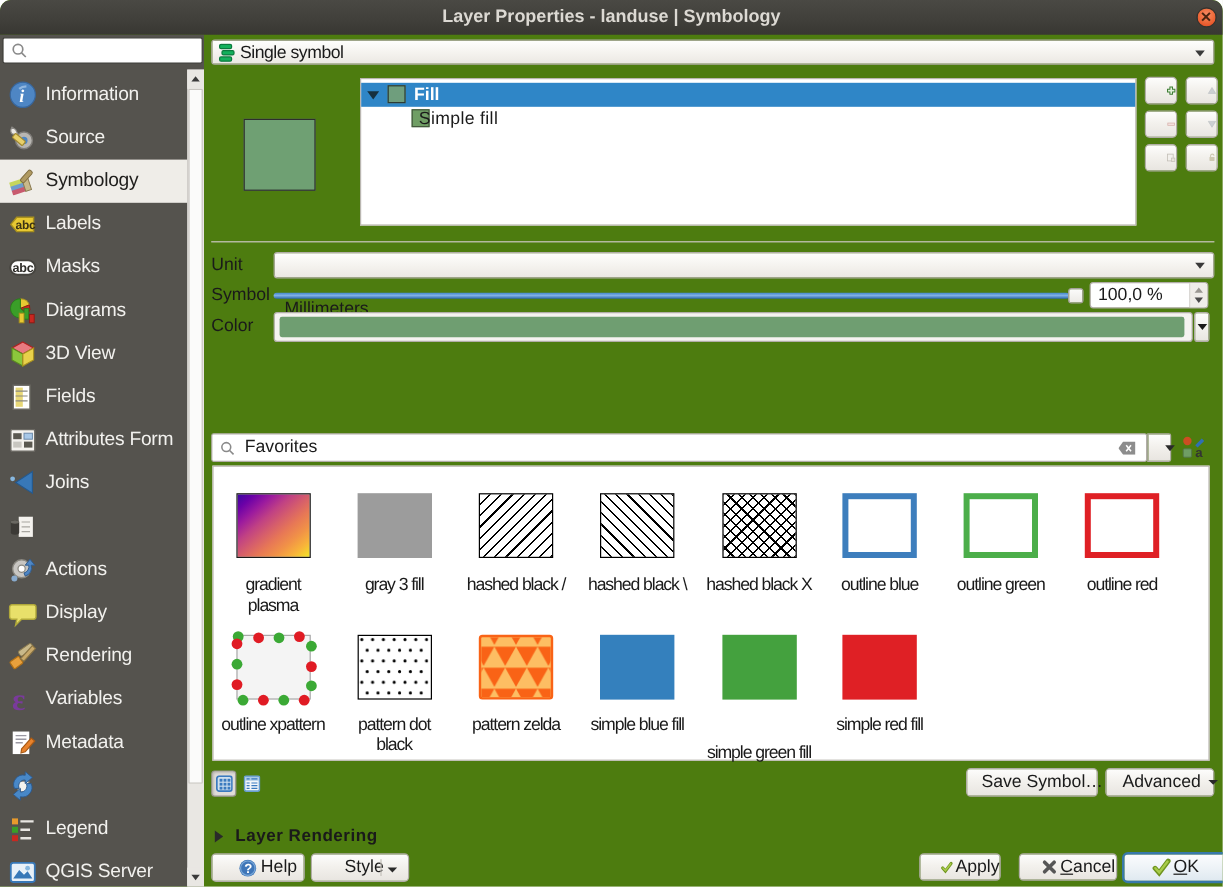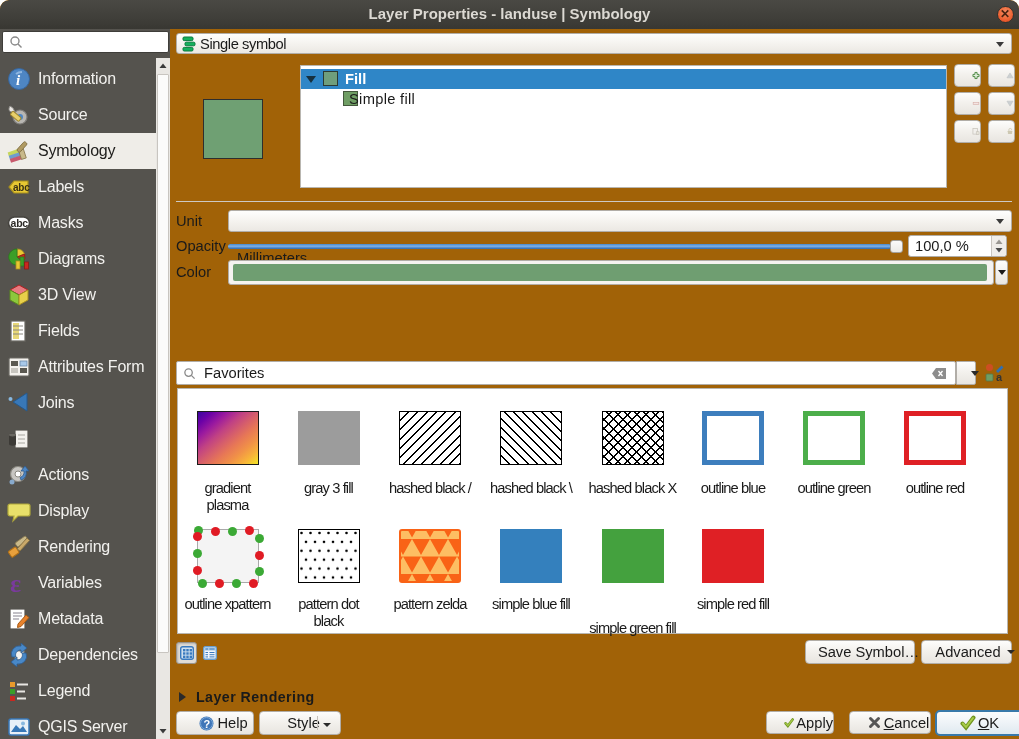--- a/index.html
+++ b/index.html
@@ -1,19 +1,19 @@
 <!DOCTYPE html>
 <html><head>
 <meta charset="utf-8">
 <style>
 html,body{margin:0;padding:0;background:#fff;}
 body{width:1019px;height:739px;position:relative;overflow:hidden;
   font-family:"Liberation Sans",sans-serif;font-size:14.7px;color:#1a1a1a;}
 .abs{position:absolute;}
-#dialog{position:absolute;inset:0;background:#a16207;border-radius:9px 9px 0 0;overflow:hidden;}
+#dialog{position:absolute;inset:0;background:#4d7c0f;border-radius:9px 9px 0 0;overflow:hidden;}
 
 #titlebar{position:absolute;left:0;top:0;width:1019px;height:29px;
   background:linear-gradient(#4a4944,#403f3a 60%,#383732);border-radius:9px 9px 0 0;}
 #titletext{position:absolute;left:0;top:0;width:100%;height:28px;line-height:28px;text-align:center;
   color:#dcd9d3;font-weight:bold;font-size:15px;}
 #closebtn{position:absolute;right:5px;top:6px;width:17px;height:17px;border-radius:50%;
   background:radial-gradient(circle at 50% 35%,#f48b66 0%,#ef6e3e 45%,#e8562a 75%,#dd4c22 100%);
   border:1.5px solid #33322e;box-sizing:border-box;}
 #closebtn span{position:absolute;left:0;top:0;width:14px;height:14px;line-height:14px;text-align:center;
   color:#4a2410;font-size:12px;font-weight:bold;}
@@ -203,21 +203,20 @@
               <path d="M11 17 L19 8 L22 10.5 L14 19.5 L10.5 20.5 Z" fill="#e8822c" stroke="#a85a14" stroke-width="1"></path>
             </svg></span>
           <span class="lbl">Metadata</span>
         </div>
         <div class="item" style="top:608px">
           <span class="ic"><svg width="24" height="24" viewBox="0 0 24 24">
               <rect x="8" y="8" width="9" height="9" fill="#f4f2ee" stroke="#8a8880" stroke-width="1"></rect>
               <path d="M5 14 a8 8 0 0 1 9 -11 l0 -3 6 5 -6 5 0 -3 a5 5 0 0 0 -5 7 Z" fill="#4888c8" stroke="#2e5a8c" stroke-width="0.8"></path>
               <path d="M19 10 a8 8 0 0 1 -9 11 l0 3 -6 -5 6 -5 0 3 a5 5 0 0 0 5 -7 Z" fill="#4888c8" stroke="#2e5a8c" stroke-width="0.8"></path>
             </svg></span>
-          <span class="lbl">Dependencies</span>
         </div>
         <div class="item" style="top:644px">
           <span class="ic"><svg width="24" height="24" viewBox="0 0 24 24">
               <rect x="3" y="3" width="5" height="5" fill="#e89a2c"></rect>
               <line x1="10" y1="5.5" x2="21" y2="5.5" stroke="#e8e6e2" stroke-width="2"></line>
               <rect x="3" y="10" width="5" height="5" fill="#3a9e28"></rect>
               <line x1="10" y1="12.5" x2="18" y2="12.5" stroke="#e8e6e2" stroke-width="2"></line>
               <rect x="3" y="17" width="5" height="5" fill="#c82820"></rect>
               <line x1="10" y1="19.5" x2="19" y2="19.5" stroke="#e8e6e2" stroke-width="2"></line>
             </svg></span>
@@ -302,21 +301,21 @@
       </div>
 
     <div class="sep" style="left:176px;top:201px;width:836px;"></div>
 
     <div class="lab" style="left:176px;top:210px;">Unit</div>
     <div class="combo" style="left:228px;top:210px;width:784px;height:22px;">
       <span style="position:absolute;left:8px;top:0;line-height:21px;margin-top:37px;">Millimeters</span>
       <div class="arr"></div>
     </div>
 
-    <div class="lab" style="left:176px;top:235px;">Opacity</div>
+    <div class="lab" style="left:176px;top:235px;">Symbol</div>
     <div class="abs" style="left:228px;top:244px;width:663px;height:5px;border-radius:2.5px;
        background:linear-gradient(#4488cc,#7fb0e6 45%,#2a68ae);"></div>
     <div class="abs" style="left:890px;top:240px;width:13px;height:13px;background:linear-gradient(#fbfbfa,#eceae6);border:1px solid #a5a19b;border-radius:3px;box-sizing:border-box;"></div>
     <div class="abs" style="left:908px;top:235px;width:99px;height:22px;background:#fff;border:1px solid #b1ada7;border-radius:3px;box-sizing:border-box;">
       <span style="position:absolute;left:6px;top:0;line-height:20px;text-align:center;">100,0 %</span>
       <div style="position:absolute;right:0;top:0;width:14px;height:20px;background:#efede9;border-left:1px solid #c8c5bf;border-radius:0 3px 3px 0;">
         <svg width="14" height="20">
             <path d="M3.5 8 L7 3.5 L10.5 8 Z" fill="#9a9792"></path>
             <path d="M3.5 12 L7 16.5 L10.5 12 Z" fill="#4a4a4a"></path>
           </svg>

